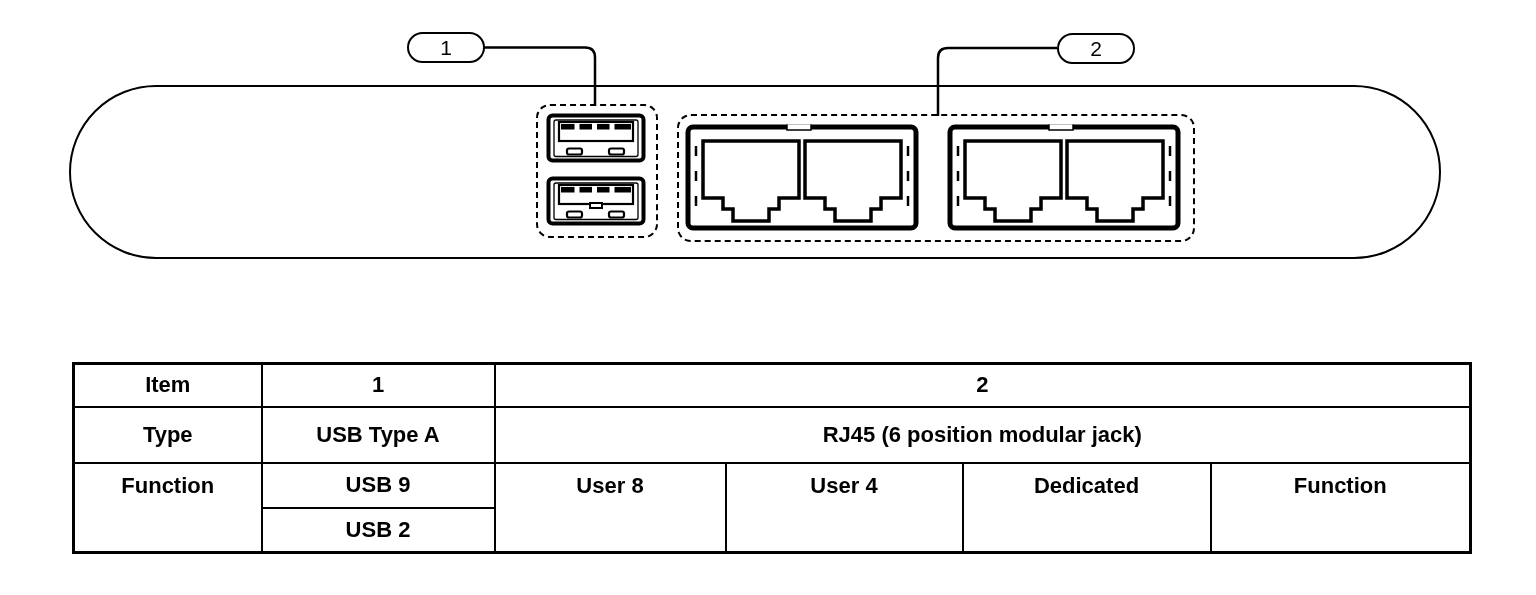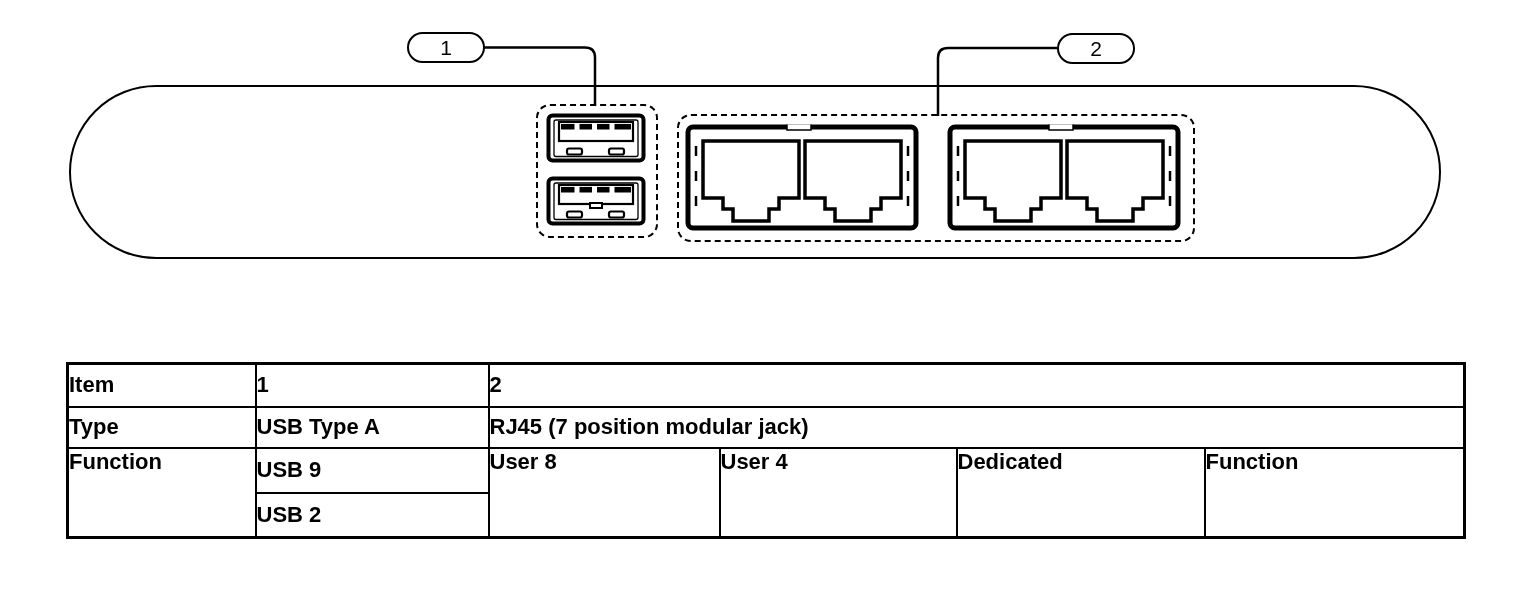--- a/index.html
+++ b/index.html
@@ -47,42 +47,42 @@
   .usb-dash { left: 536px; top: 104px; width: 122px; height: 134px; }
   .rj45-dash { left: 677px; top: 114px; width: 518px; height: 128px; }
   .porticon { position: absolute; z-index: 3; }
   .usb-1 { left: 546px; top: 113px; }
   .usb-2 { left: 546px; top: 176px; }
   .rj45-1 { left: 685px; top: 124px; }
   .rj45-2 { left: 947px; top: 124px; }
   
   .ports-table {
     position: absolute;
-    left: 66px; top: 362px;
+    left: 72px; top: 362px;
     border-collapse: collapse;
     table-layout: fixed;
     width: 1397px;
     font-size: 22px;
-    text-align: left;
+    text-align: center;
   }
   .ports-table td, .ports-table th {
     border: 2px solid #000;
     padding: 0;
     vertical-align: middle;
     font-weight: bold;
     overflow: hidden;
     white-space: nowrap;
   }
   .ports-table { border: 3px solid #000; }
   .ports-table .bold { font-weight: bold; }
   .ports-table tr.r1 { height: 43px; }
-  .ports-table tr.r2 { height: 41px; }
+  .ports-table tr.r2 { height: 56px; }
   .ports-table tr.r3 { height: 45px; }
   .ports-table tr.r4 { height: 45px; }
-  .ports-table .span2 { vertical-align: top; }
+  .ports-table .span2 { vertical-align: top; padding-top: 9px; }
 </style>
 </head>
 <body>
 
 <div id="canvas">
 
   <div class="stadium"></div>
 
   <svg id="leader-svg" width="1536" height="300" viewBox="0 0 1536 300">
     <path d="M 483 47.5 L 585 47.5 Q 595 47.5 595 57.5 L 595 106" fill="none" stroke="#000" stroke-width="2.5"></path>
@@ -171,21 +171,21 @@
     </colgroup>
     <tbody>
         <tr class="r1">
       <td class="bold">Item</td>
       <td class="bold">1</td>
       <td class="bold" colspan="4">2</td>
     </tr>
     <tr class="r2">
       <td class="bold">Type</td>
       <td>USB Type A</td>
-      <td colspan="4">RJ45 (7 position modular jack)</td>
+      <td colspan="4">RJ45 (6 position modular jack)</td>
     </tr>
     <tr class="r3">
       <td class="bold span2" rowspan="2">Function</td>
       <td>USB 9</td>
       <td class="span2" rowspan="2">User 8</td>
       <td class="span2" rowspan="2">User 4</td>
       <td class="span2" rowspan="2">Dedicated</td>
       <td class="span2" rowspan="2">Function</td>
     </tr>
     <tr class="r4">

